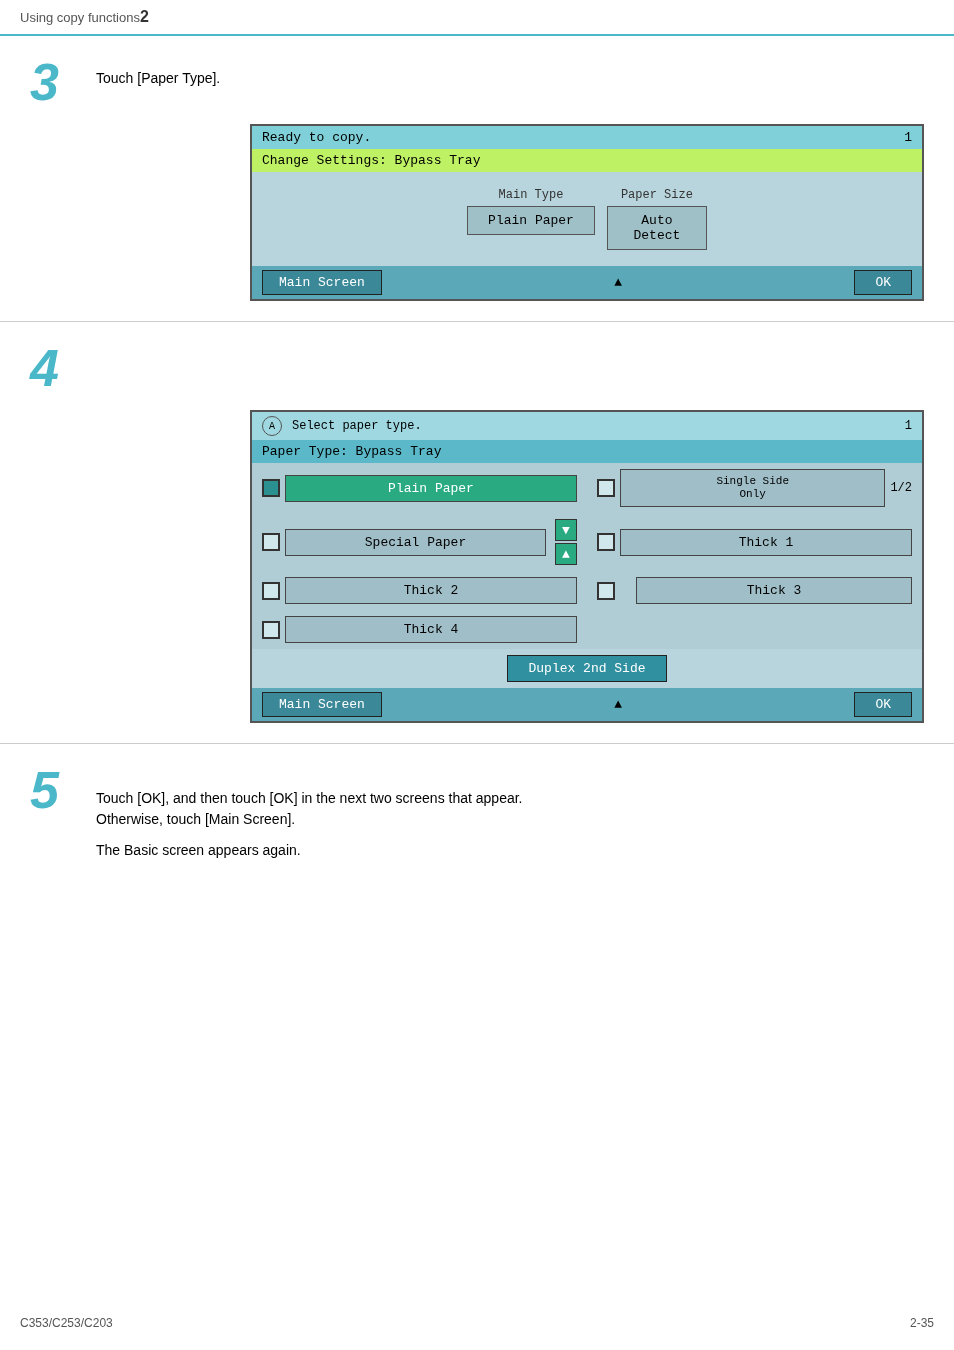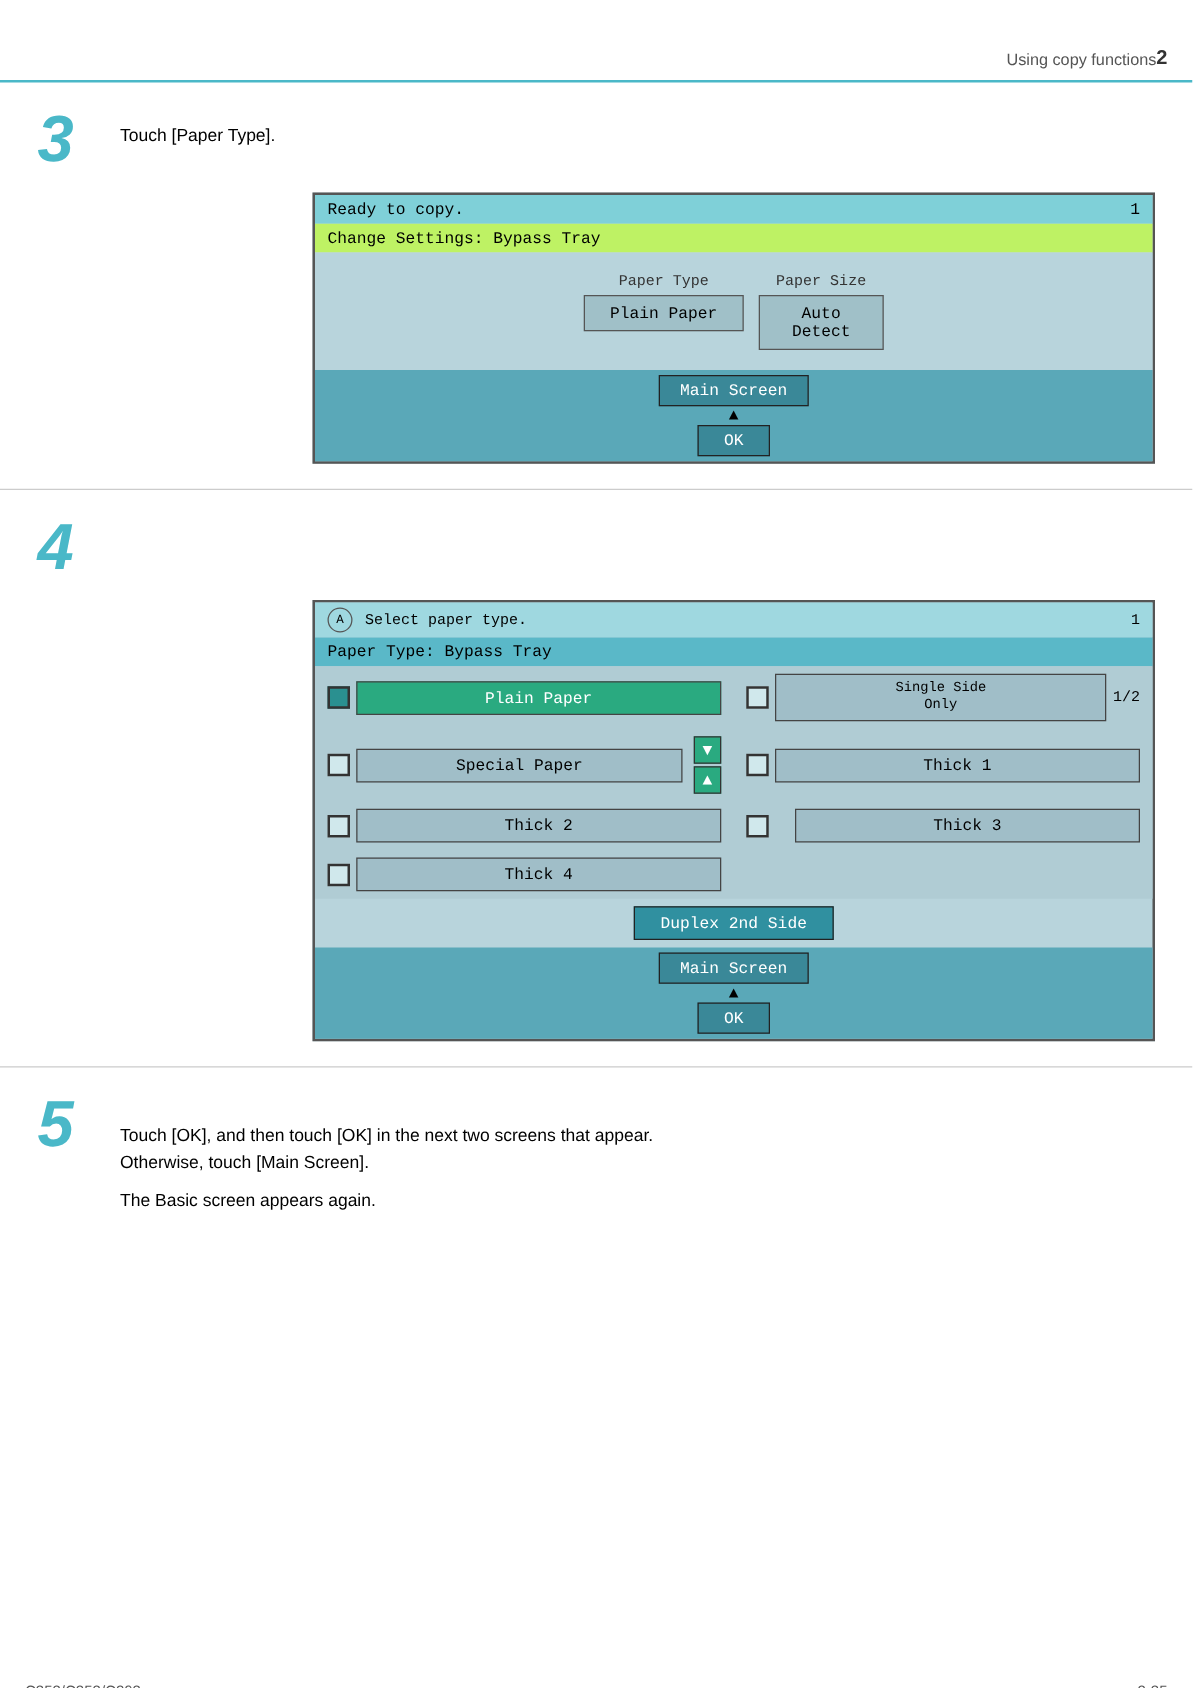--- a/index.html
+++ b/index.html
@@ -15,25 +15,24 @@
     .page-container {
       width: 954px;
       min-height: 1350px;
       padding: 0;
       position: relative;
     }
 
     
     .header-bar {
       display: flex;
-      justify-content: flex-end;
+      justify-content: flex-start;
       align-items: center;
       padding: 8px 20px;
       border-bottom: 2px solid #4ab8c8;
-      margin-top: 30px;
     }
     .header-left {
       font-size: 13px;
       color: #555;
     }
     .header-right {
       font-size: 16px;
       font-weight: bold;
       color: #333;
     }
@@ -121,21 +120,20 @@
       text-align: center;
       color: #000;
     }
 
     .screen-footer {
       background: #5aa8b8;
       padding: 4px 10px;
       display: flex;
       justify-content: space-between;
       align-items: center;
-      flex-direction: column;
     }
     .screen-footer-btn {
       background: #3a8898;
       color: #fff;
       padding: 4px 16px;
       font-size: 13px;
       font-family: 'Courier New', monospace;
       border: 1px solid #222;
       cursor: pointer;
     }
@@ -279,21 +277,21 @@
     <div class="screen-mockup">
       <div class="screen-status-bar">
         <span>Ready to copy.</span>
         <span>1</span>
       </div>
       <div class="screen-title-bar">
         <span>Change Settings: Bypass Tray</span>
       </div>
       <div class="screen-content">
         <div class="screen-btn-group">
-          <div class="screen-btn-label">Paper Type</div>
+          <div class="screen-btn-label">Main Type</div>
           <div class="screen-btn-value">Plain Paper</div>
         </div>
         <div class="screen-btn-group">
           <div class="screen-btn-label">Paper Size</div>
           <div class="screen-btn-value" style="white-space: pre-line;">Auto
 Detect</div>
         </div>
       </div>
       <div class="screen-footer">
         <button class="screen-footer-btn">Main Screen</button>

